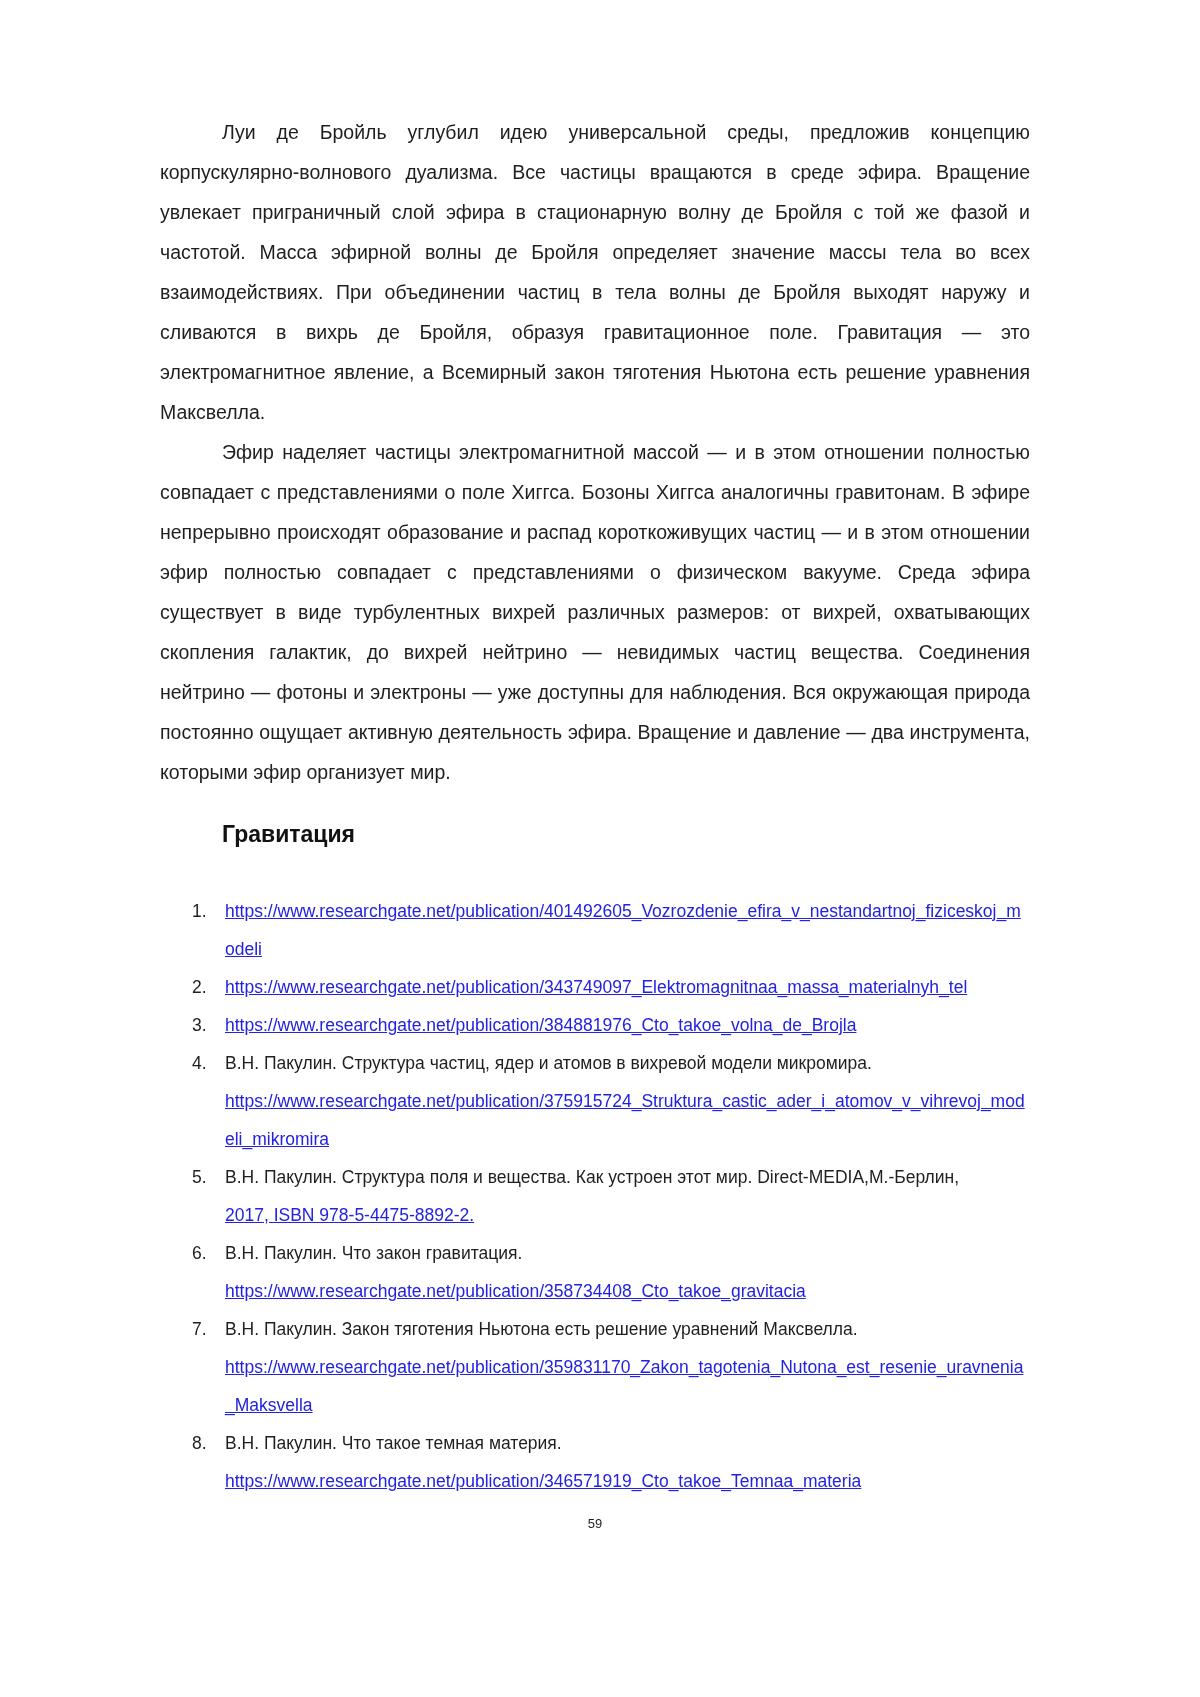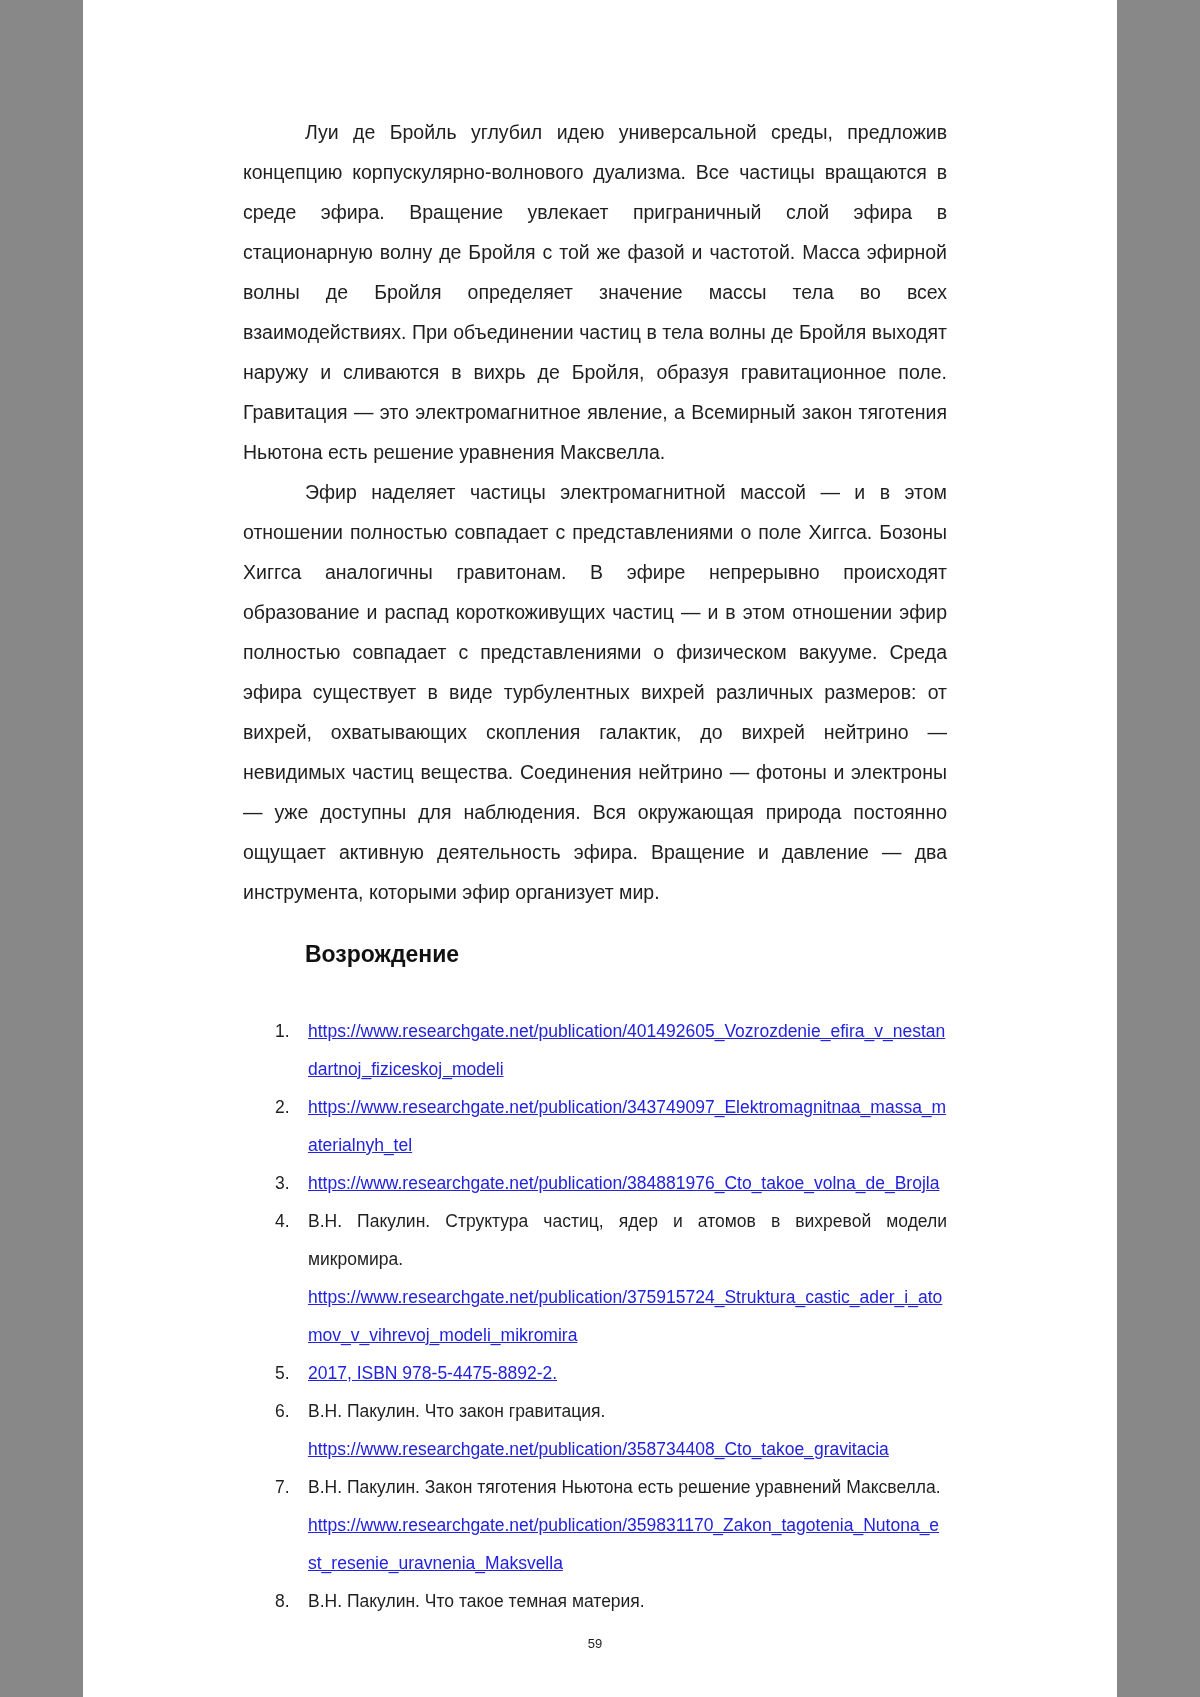--- a/index.html
+++ b/index.html
@@ -1,18 +1,18 @@
 <!DOCTYPE html>
 <html lang="ru" style="--link-color: #2222e0; --text-color: #1f1f1f;"><head>
 <meta charset="utf-8">
 <style>
   html, body { margin: 0; padding: 0; background: #888; }
   .page {
     position: relative;
-    width: 1034px;
+    width: 1200px;
     height: 1697px;
     margin: 0 auto;
     background: #ffffff;
     box-sizing: border-box;
     padding: 112px 170px 0 160px;
     font-family: "Liberation Sans", sans-serif;
     color: var(--text-color, #1f1f1f);
     overflow: hidden;
   }
   .body-para {
@@ -60,21 +60,21 @@
 </style>
 </head>
 <body>
 
 <div class="page">
 
   <p class="body-para">Луи де Бройль углубил идею универсальной среды, предложив концепцию корпускулярно-волнового дуализма. Все частицы вращаются в среде эфира. Вращение увлекает приграничный слой эфира в стационарную волну де Бройля с той же фазой и частотой. Масса эфирной волны де Бройля определяет значение массы тела во всех взаимодействиях. При объединении частиц в тела волны де Бройля выходят наружу и сливаются в вихрь де Бройля, образуя гравитационное поле. Гравитация — это электромагнитное явление, а Всемирный закон тяготения Ньютона есть решение уравнения Максвелла.</p>
 
   <p class="body-para">Эфир наделяет частицы электромагнитной массой — и в этом отношении полностью совпадает с представлениями о поле Хиггса. Бозоны Хиггса аналогичны гравитонам. В эфире непрерывно происходят образование и распад короткоживущих частиц — и в этом отношении эфир полностью совпадает с представлениями о физическом вакууме. Среда эфира существует в виде турбулентных вихрей различных размеров: от вихрей, охватывающих скопления галактик, до вихрей нейтрино — невидимых частиц вещества. Соединения нейтрино — фотоны и электроны — уже доступны для наблюдения. Вся окружающая природа постоянно ощущает активную деятельность эфира. Вращение и давление — два инструмента, которыми эфир организует мир.</p>
 
-  <h2 class="lit-heading">Возрождение</h2>
+  <h2 class="lit-heading">Гравитация</h2>
 
   <ol class="ref-list">
     <li class="ref-item">
       <span class="ref-num">1.</span>
       <span class="ref-content">
         <a class="ref-link">https://www.researchgate.net/publication/401492605_Vozrozdenie_efira_v_nestandartnoj_fiziceskoj_modeli</a>
       </span>
     </li>
     <li class="ref-item">
       <span class="ref-num">2.</span>
@@ -91,20 +91,21 @@
     <li class="ref-item">
       <span class="ref-num">4.</span>
       <span class="ref-content">
         <span class="ref-title">В.Н. Пакулин. Структура частиц, ядер и атомов в вихревой модели микромира.</span>
         <a class="ref-link">https://www.researchgate.net/publication/375915724_Struktura_castic_ader_i_atomov_v_vihrevoj_modeli_mikromira</a>
       </span>
     </li>
     <li class="ref-item">
       <span class="ref-num">5.</span>
       <span class="ref-content">
+        <span class="ref-title">В.Н. Пакулин. Структура поля и вещества. Как устроен этот мир. Direct-MEDIA,М.-Берлин,</span>
         <a class="ref-link">2017, ISBN 978-5-4475-8892-2.</a>
       </span>
     </li>
     <li class="ref-item">
       <span class="ref-num">6.</span>
       <span class="ref-content">
         <span class="ref-title">В.Н. Пакулин. Что закон гравитация.</span>
         <a class="ref-link">https://www.researchgate.net/publication/358734408_Cto_takoe_gravitacia</a>
       </span>
     </li>
@@ -112,19 +113,20 @@
       <span class="ref-num">7.</span>
       <span class="ref-content">
         <span class="ref-title">В.Н. Пакулин. Закон тяготения Ньютона есть решение уравнений Максвелла.</span>
         <a class="ref-link">https://www.researchgate.net/publication/359831170_Zakon_tagotenia_Nutona_est_resenie_uravnenia_Maksvella</a>
       </span>
     </li>
     <li class="ref-item">
       <span class="ref-num">8.</span>
       <span class="ref-content">
         <span class="ref-title">В.Н. Пакулин. Что такое темная материя.</span>
+        <a class="ref-link">https://www.researchgate.net/publication/346571919_Cto_takoe_Temnaa_materia</a>
       </span>
     </li>
   </ol>
 
   <div class="page-number">59</div>
 
 </div>
 
 </body></html>

